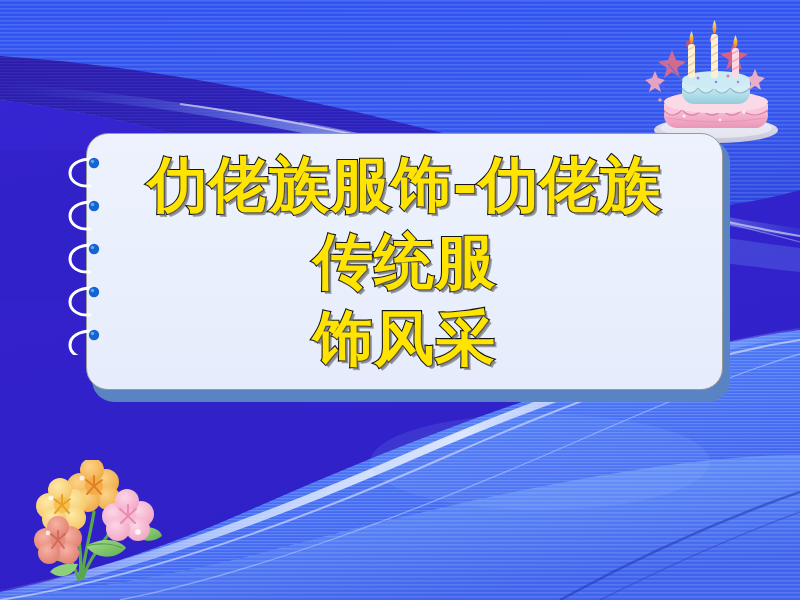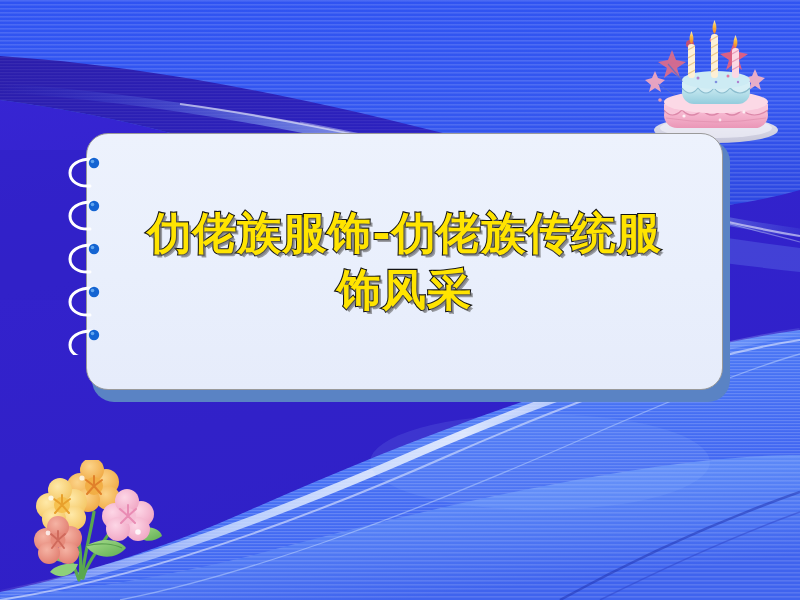--- a/index.html
+++ b/index.html
@@ -77,21 +77,21 @@
     position: relative;
     width: 100%;
     text-align: center;
     padding: 0 36px;
     box-sizing: border-box;
   }
   .title {
     margin: 13px;
     font-family: "DejaVu Serif", "Liberation Serif", serif;
     font-weight: bold;
-    font-size: 44px;
+    font-size: 60px;
     line-height: 1.28;
     color: #ffe400;
     letter-spacing: 1px;
     -webkit-text-stroke: 2.2px #141414;
     paint-order: stroke fill;
     text-shadow:
        3px 3px 0 rgba(90,90,90,0.55),
        2px 2px 0 rgba(120,120,120,0.45);
     white-space: pre-line;
   }

